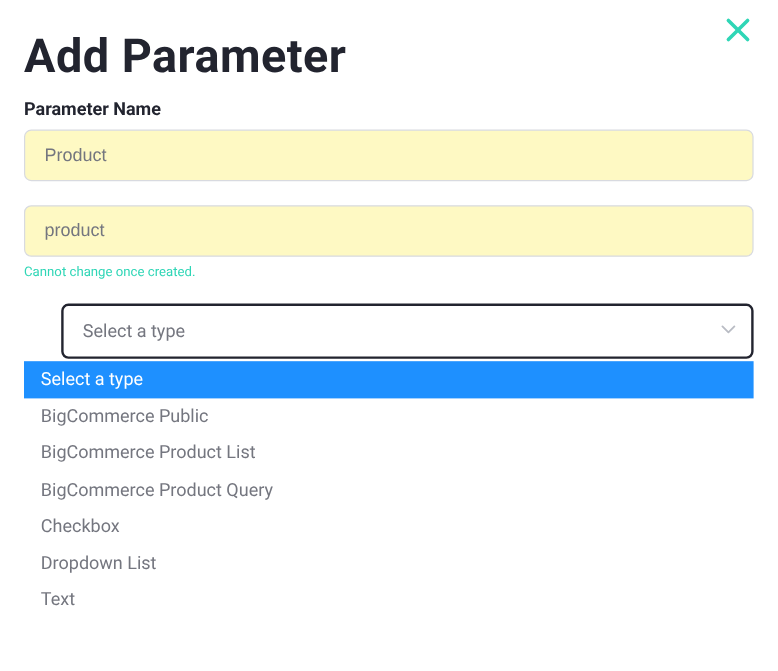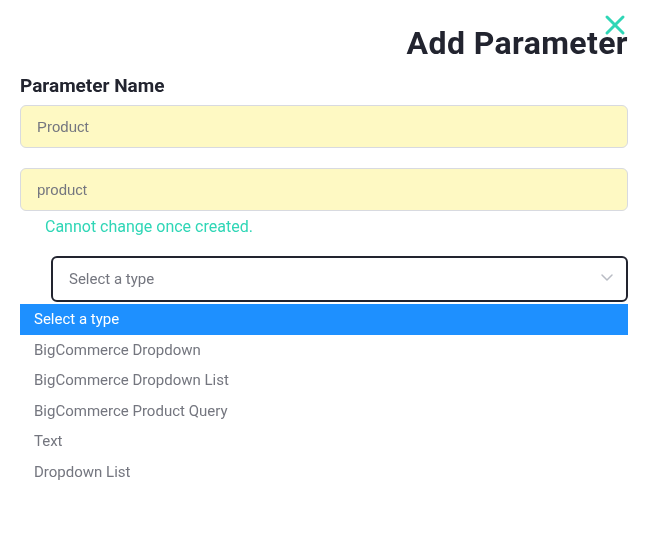--- a/index.html
+++ b/index.html
@@ -16,50 +16,48 @@
       position: absolute;
       top: 10px;
       right: 18px;
       background: none;
       border: none;
       cursor: pointer;
       padding: 4px;
     }
     .close-btn svg { display: block; }
     .title {
-      font-size: 32px;
+      font-size: 39px;
       font-weight: 700;
       letter-spacing: 0.4px;
       color: #22242f;
       margin-top: 4px;
       margin-bottom: 12px;
-      text-align: right;
     }
     .field { margin-bottom: 20px; }
     .label {
-      font-size: 19px;
+      font-size: 15px;
       font-weight: 700;
       color: #22242f;
       margin-bottom: 8px;
     }
     .input {
       width: 100%;
       border: 1px solid #d8dae0;
       border-radius: 6px;
       padding: 12px 16px;
       font-size: 15px;
       color: #74767f;
       background: #fef9c3;
       outline: none;
     }
     .hint {
-      font-size: 16px;
+      font-size: 11px;
       color: #2fd6b6;
       margin-top: 6px;
-      margin-left: 25px;
     }
     .select-wrap {
       position: relative;
       padding-left: 31px;
     }
     .select-box {
       width: 100%;
       border: 2px solid #22242f;
       border-radius: 6px;
       padding: 12px 40px 12px 16px;
@@ -129,20 +127,21 @@
     <div class="select-box">
       <span>Select a type</span>
       <span class="chevron">
         <svg width="14" height="14" viewBox="0 0 14 14">
           <polyline points="2,5 7,10 12,5" fill="none" stroke="#b9bcc4" stroke-width="1.5" stroke-linecap="round" stroke-linejoin="round"></polyline>
         </svg>
       </span>
     </div>
     <div class="dropdown" id="type-dropdown">
         <div class="option selected">Select a type</div>
-        <div class="option">BigCommerce Dropdown</div>
-        <div class="option">BigCommerce Dropdown List</div>
+        <div class="option">BigCommerce Public</div>
+        <div class="option">BigCommerce Product List</div>
         <div class="option">BigCommerce Product Query</div>
+        <div class="option">Checkbox</div>
+        <div class="option">Dropdown List</div>
         <div class="option">Text</div>
-        <div class="option">Dropdown List</div>
       </div>
   </div>
 </div>
 
 </body></html>

